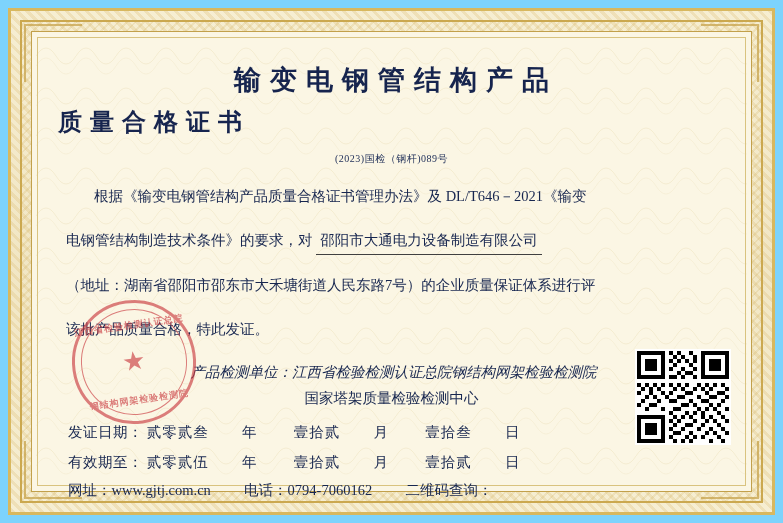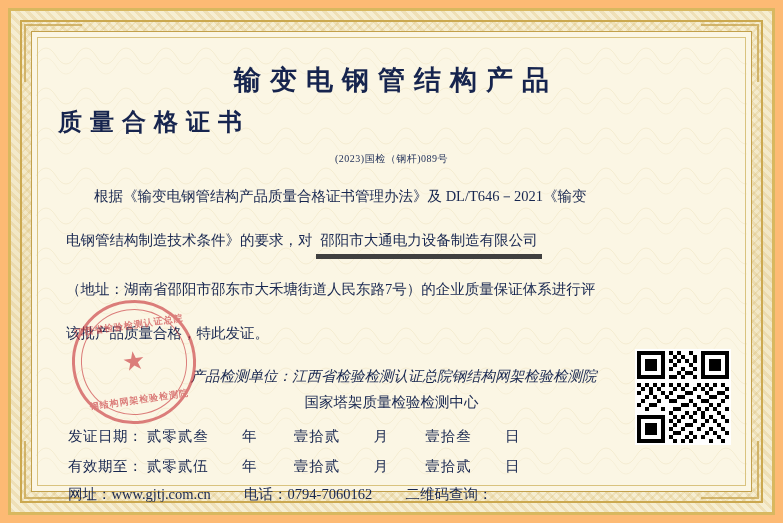--- a/index.html
+++ b/index.html
@@ -8,21 +8,21 @@
     background: #ffffff;
   }
   body {
     font-family: "Liberation Serif", "DejaVu Serif", serif;
   }
   #certificate {
     position: relative;
     width: 783px;
     height: 523px;
     overflow: hidden;
-    background: #fdba74;
+    background: #7dd3fc;
   }
   
   .frame-outer {
     position: absolute;
     left: 8px; top: 8px; right: 8px; bottom: 8px;
     border: 3px solid #d8b85f;
     background:
       repeating-linear-gradient(45deg, rgba(214,176,92,0.22) 0 3px, rgba(255,255,255,0) 3px 7px),
       linear-gradient(180deg, #f6eed2 0%, #f1e6c4 50%, #f6eed2 100%);
     box-sizing: border-box;
@@ -108,21 +108,21 @@
     color: #17264f;
     text-align: justify;
   }
   .body-text p {
     margin: 16px;
     white-space: nowrap;
   }
   .p-indent { text-indent: 28px; }
   .underline-name {
     display: inline-block;
-    border-bottom: 5px solid #404040;
+    border-bottom: 1px solid #404040;
     padding: 0 4px;
   }
   .orgs {
     margin-top: 10px;
     font-size: 14.5px;
     line-height: 26px;
     text-align: center;
     color: #17264f;
   }
   .orgs .line1 { padding-left: 4px; font-style: italic; }

